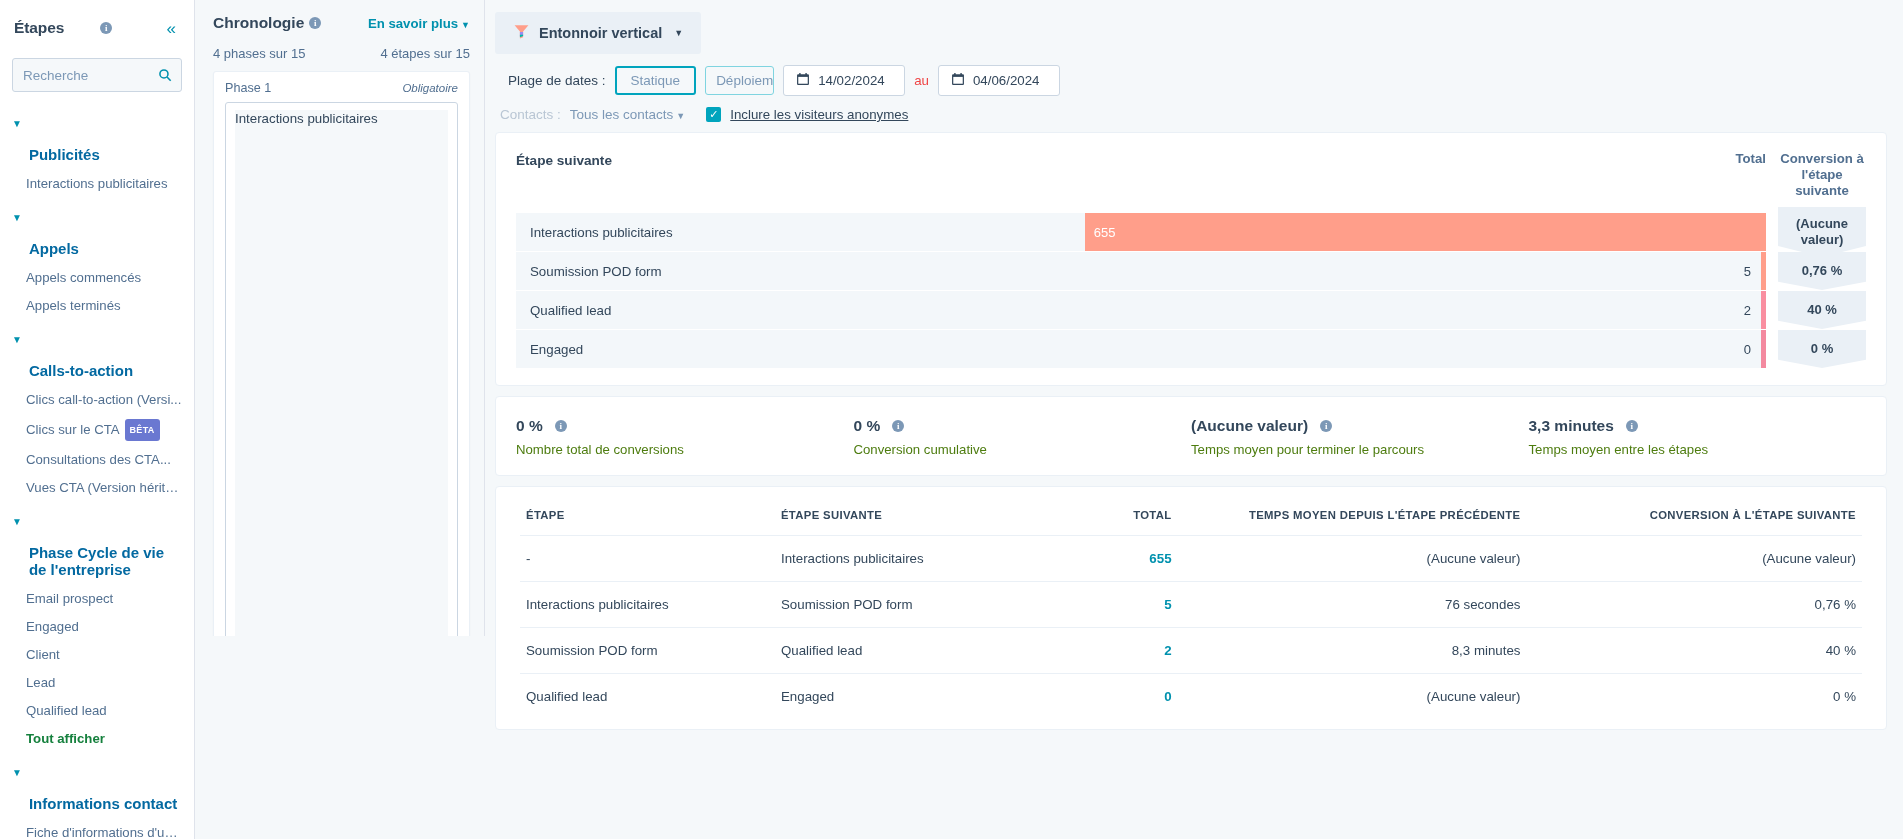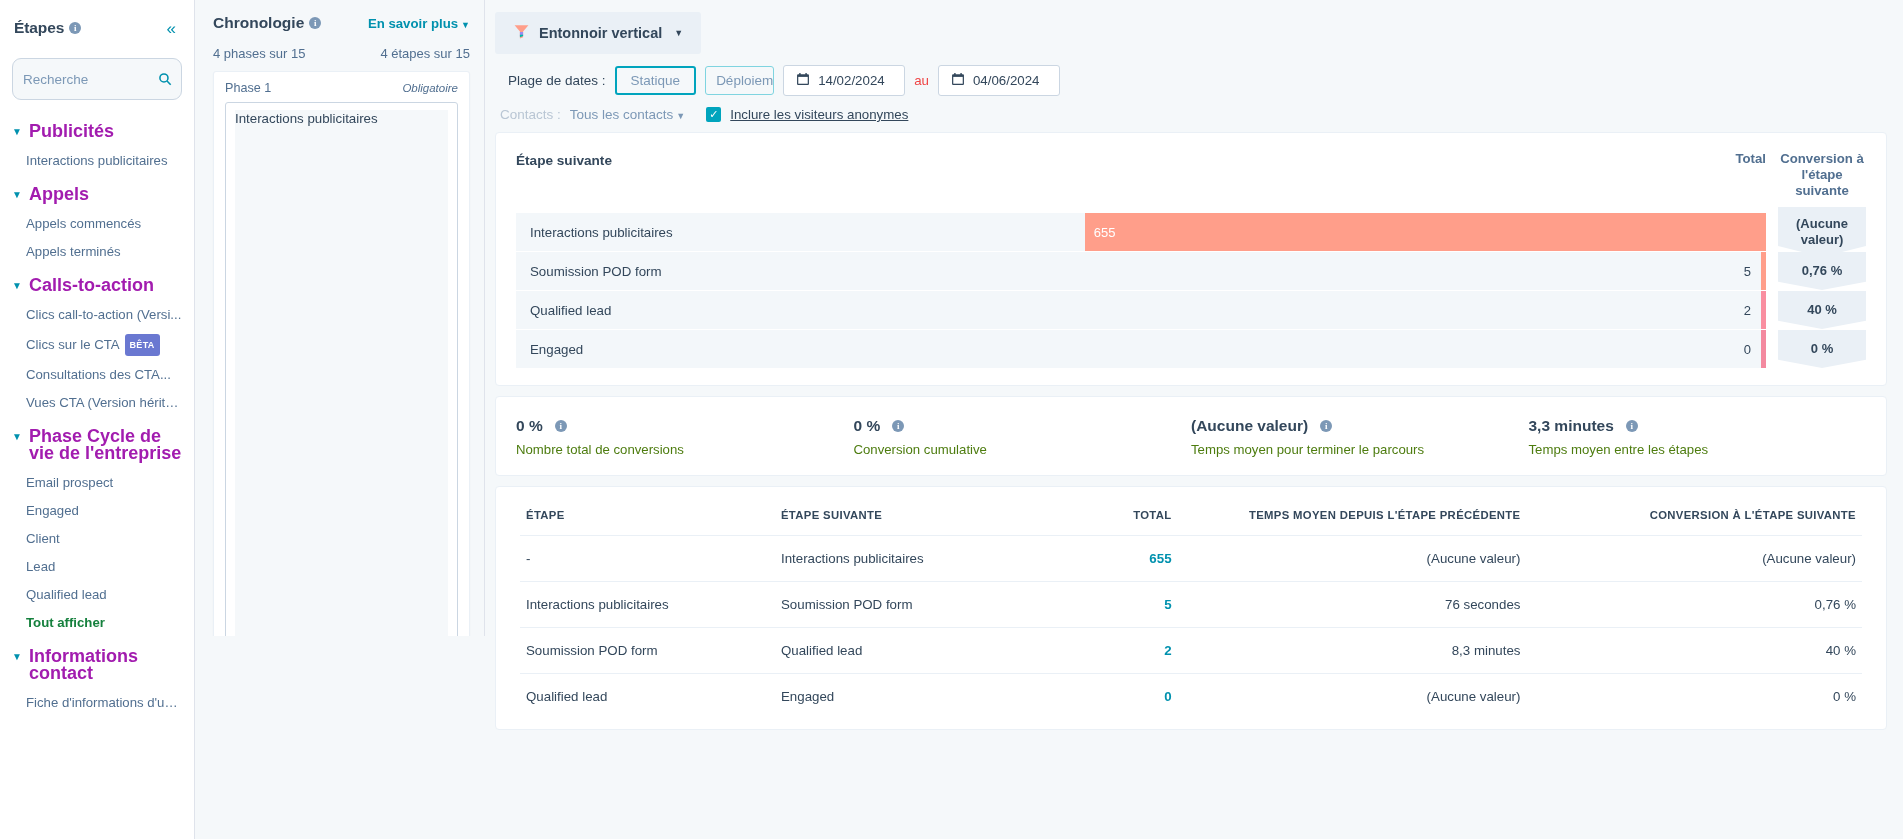--- a/index.html
+++ b/index.html
@@ -11,54 +11,54 @@
     overflow: hidden;
   }
   .app { display: flex; width: 1903px; height: 839px; }
 
   
   .sidebar {
     width: 195px; height: 839px; background: #ffffff;
     border-right: 1px solid #dfe3eb;
     padding: 14px 0 0 0; overflow: hidden; flex: 0 0 195px;
   }
-  .sb-head { display: flex; align-items: center; padding: 0 14px 0 14px; height: 28px; }
+  .sb-head { display: flex; align-items: center; padding: 0 14px 0 14px; height: 28px; gap: 31px; }
   .sb-title { font-size: 15.5px; font-weight: bold; color: #33475b; letter-spacing: -0.1px; }
   .info-dot {
     display: inline-flex; align-items: center; justify-content: center;
     width: 12px; height: 12px; border-radius: 50%;
     background: #7c98b6; color: #fff; font-size: 9px; font-weight: bold;
     font-style: normal; margin-left: 5px; font-family: "Liberation Serif", serif;
   }
   .collapse-btn {
     margin-left: auto; color: #0091ae; font-size: 17px;
     cursor: pointer; line-height: 1; padding-right: 4px;
   }
   .sb-search {
-    margin: 16px 12px 0 12px; height: 42px; position: relative;
-    border: 1px solid #cbd6e2; border-radius: 9px; background: #f5f8fa;
+    margin: 16px 12px 0 12px; height: 34px; position: relative;
+    border: 1px solid #cbd6e2; border-radius: 3px; background: #f5f8fa;
   }
   .sb-search input {
     width: 100%; height: 100%; border: 0; background: transparent;
     padding: 0 32px 0 10px; font-size: 13.5px; color: #33475b;
     font-family: "Liberation Sans", sans-serif; outline: none;
   }
   .sb-search input::placeholder { color: #7c98b6; }
   .search-icon {
     position: absolute; right: 9px; top: 50%; transform: translateY(-50%);
     width: 14px; height: 14px; color: #0091ae;
   }
   .sb-groups { margin-top: 16px; }
   .sb-group { margin-bottom: 4px; }
   .sb-group-head {
     display: flex; align-items: flex-start; gap: 7px;
     padding: 7px 12px 7px 12px; cursor: pointer;
   }
   .chev { color: #0091ae; font-size: 10px; line-height: 17px; flex: 0 0 9px; }
-  .sb-group-label { font-size: 18px; font-weight: bold; color: #a21caf; line-height: 17px; }
+  .sb-group-label { font-size: 15px; font-weight: bold; color: #0369a1; line-height: 17px; margin-top: 31px; }
   .sb-item {
     font-size: 13.2px; color: #516f90; padding: 5px 12px 5px 26px;
     cursor: pointer; white-space: nowrap; overflow: hidden;
     text-overflow: ellipsis; line-height: 18px;
   }
   .sb-item.link { color: #15803d; font-weight: bold; }
   .beta-badge {
     display: inline-block; background: #6a78d1; color: #fff;
     font-size: 9px; font-weight: bold; border-radius: 3px;
     padding: 2px 5px; margin-left: 5px; vertical-align: 1px;

